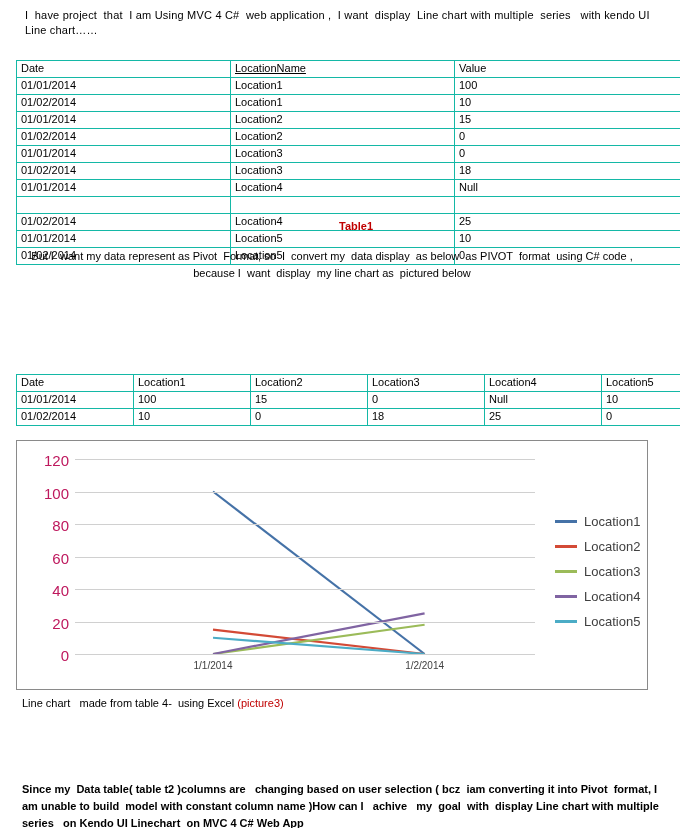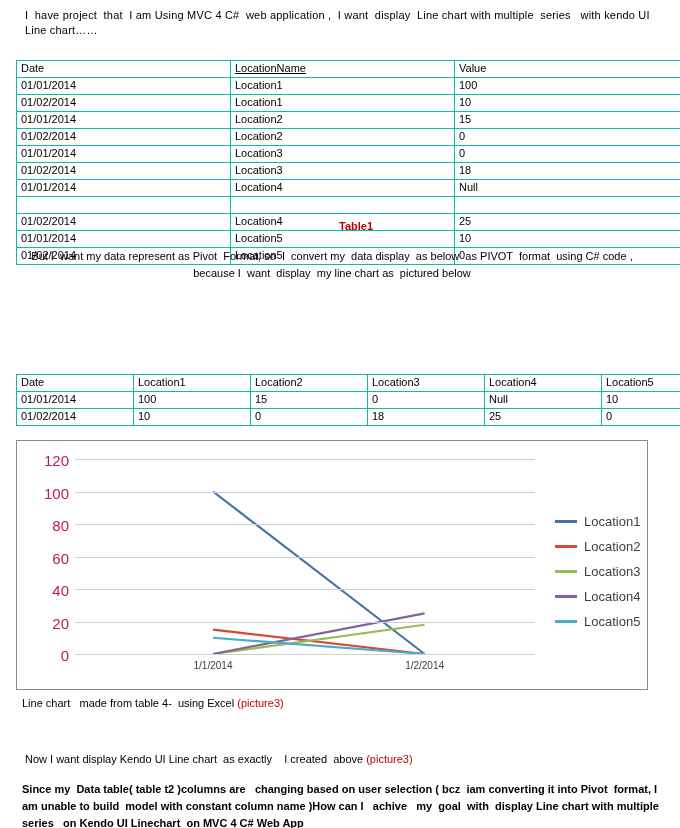--- a/index.html
+++ b/index.html
@@ -300,17 +300,16 @@
         </div>
         <div class="legend-item">
           <span class="legend-swatch" style="background: rgb(75, 172, 198);"></span>
           <span class="legend-label">Location5</span>
         </div>
       </div>
   </div>
 
   <div class="para p-caption-linechart"><span>Line chart   made from table 4-  using Excel </span><span class="red">(picture3)</span></div>
 
-  <div class="para p-now"><span>Now I want display Kendo UI Line chart  as exactly    I created  above </span><span class="red">(picture3)</span></div>
 
   <div class="para p-since">Since my  Data table( table t2 )columns are   changing based on user selection ( bcz  iam converting it into Pivot  format, I am unable to build  model with constant column name )How can I   achive   my  goal  with  display Line chart with multiple series   on Kendo UI Linechart  on MVC 4 C# Web App</div>
 
 </div>
 
 </body></html>

